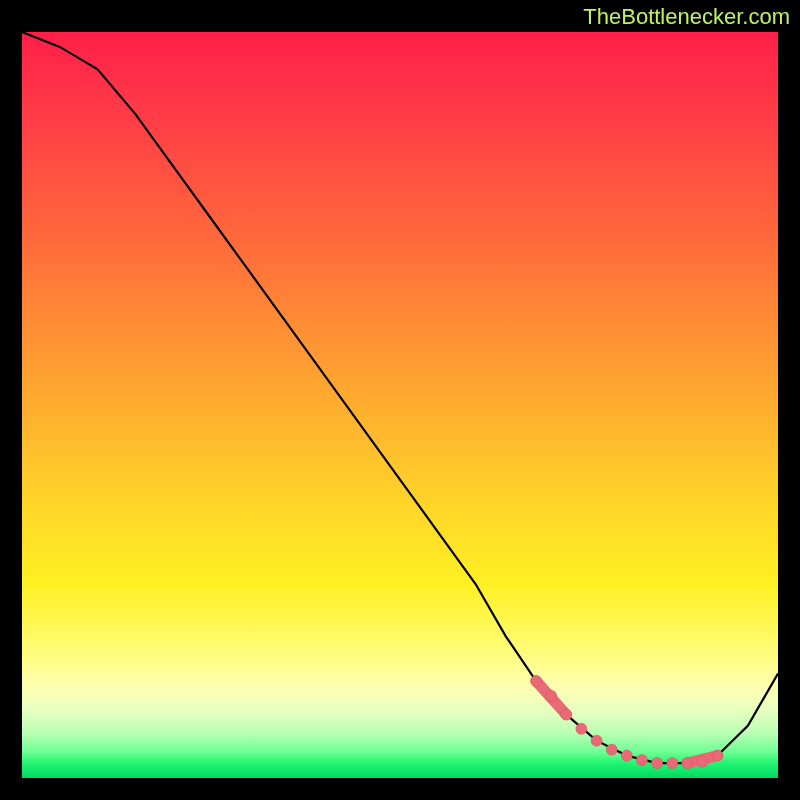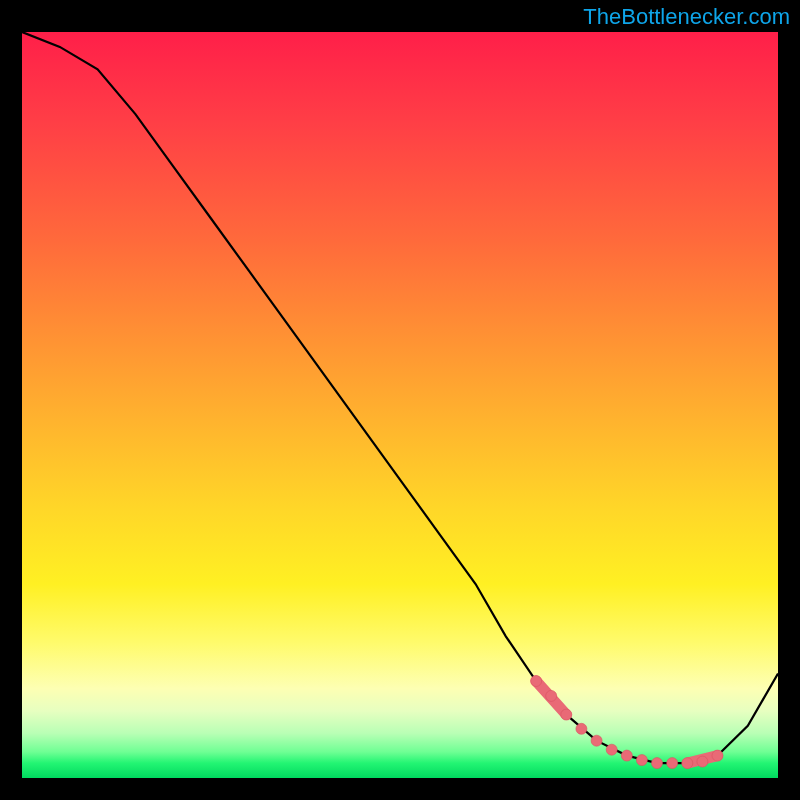--- a/index.html
+++ b/index.html
@@ -8,21 +8,21 @@
     height: 800px;
     background: #000;
     position: relative;
     font-family: Arial, Helvetica, sans-serif;
     overflow: hidden;
   }
   .attribution {
     position: absolute;
     top: 4px;
     right: 10px;
-    color: #0ea5e9;
+    color: #bef264;
     font-size: 22px;
     font-weight: 400;
     letter-spacing: 0;
   }
   .plot-area {
     position: absolute;
     left: 22px;
     top: 32px;
     width: 756px;   
     height: 746px;  

